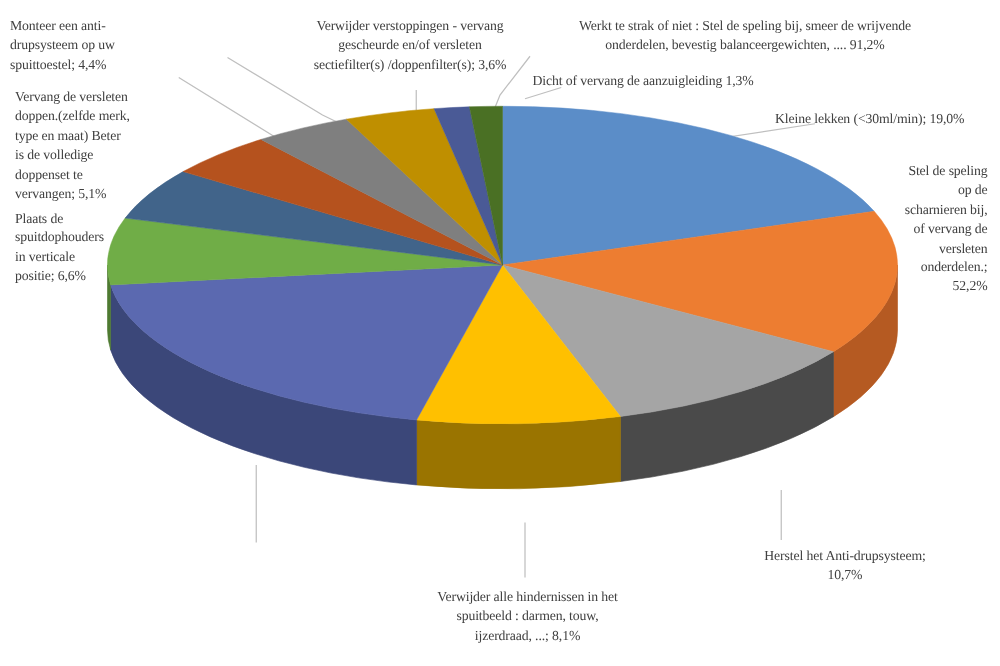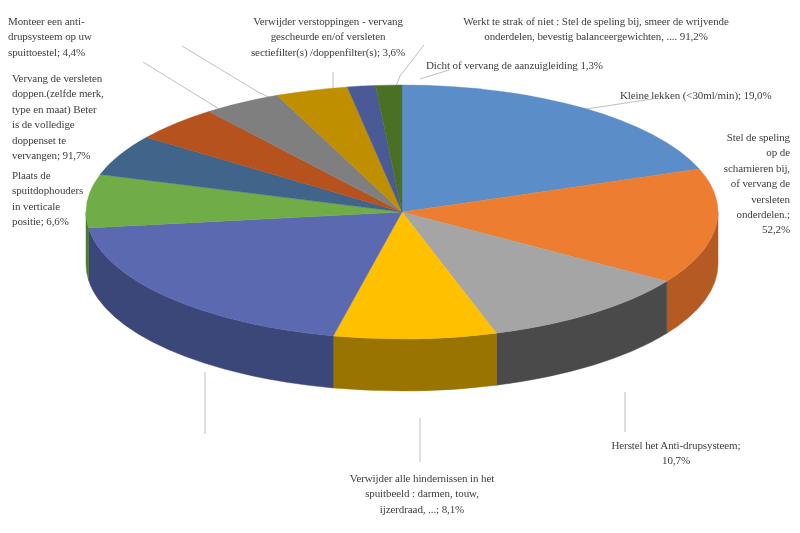--- a/index.html
+++ b/index.html
@@ -97,21 +97,21 @@
 scharnieren bij,
 of vervang de
 versleten
 onderdelen.;
 52,2%</div>
   <div class="dlabel ta-left" style="left:12px; top:71px;  width:126px;">Vervang de versleten
 doppen.(zelfde merk,
 type en maat)  Beter
 is de volledige
 doppenset te
-vervangen; 91,7%</div>
+vervangen; 5,1%</div>
   <div class="dlabel ta-left" style="left:12px; top:168px; width:108px;">Plaats de
 spuitdophouders
 in verticale
 positie; 6,6%</div>
   <div class="dlabel ta-center" style="left:316px;top:471px; width:212px;">Verwijder alle hindernissen in het
 spuitbeeld : darmen, touw,
 ijzerdraad, ...; 8,1%</div>
   <div class="dlabel ta-center" style="left:578px;top:438px; width:196px;">Herstel het Anti-drupsysteem;
 10,7%</div>
 

